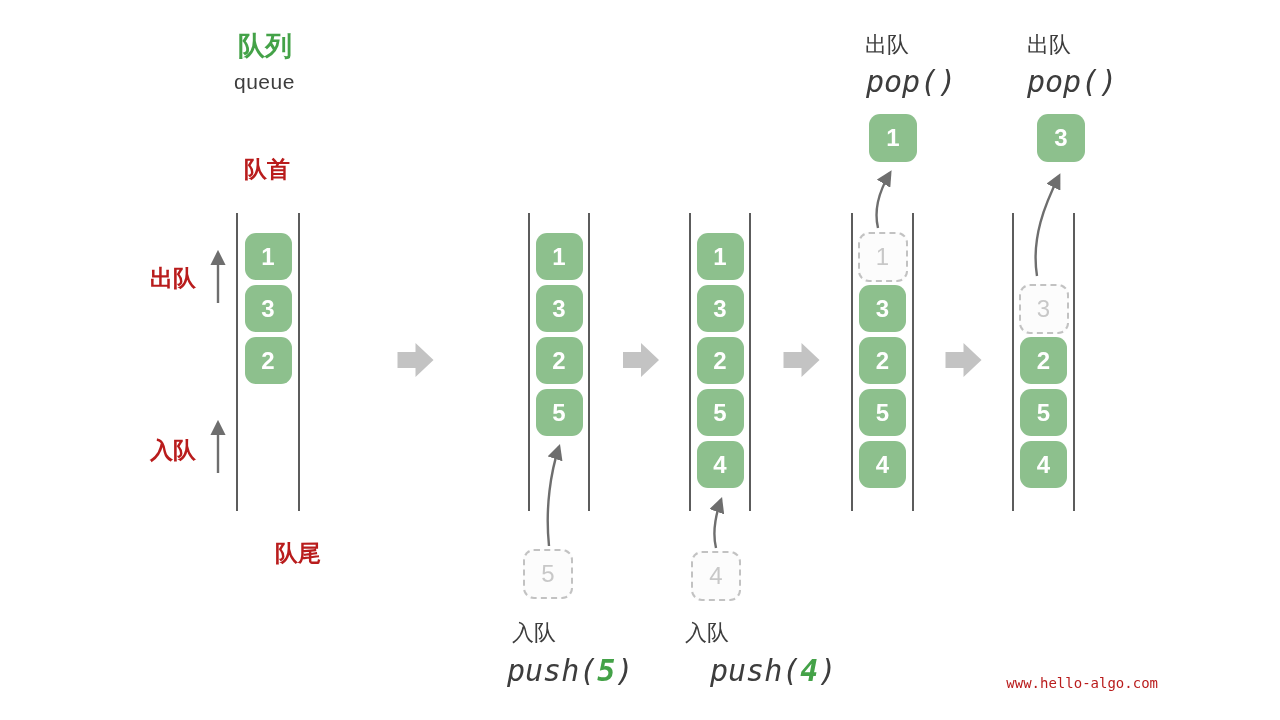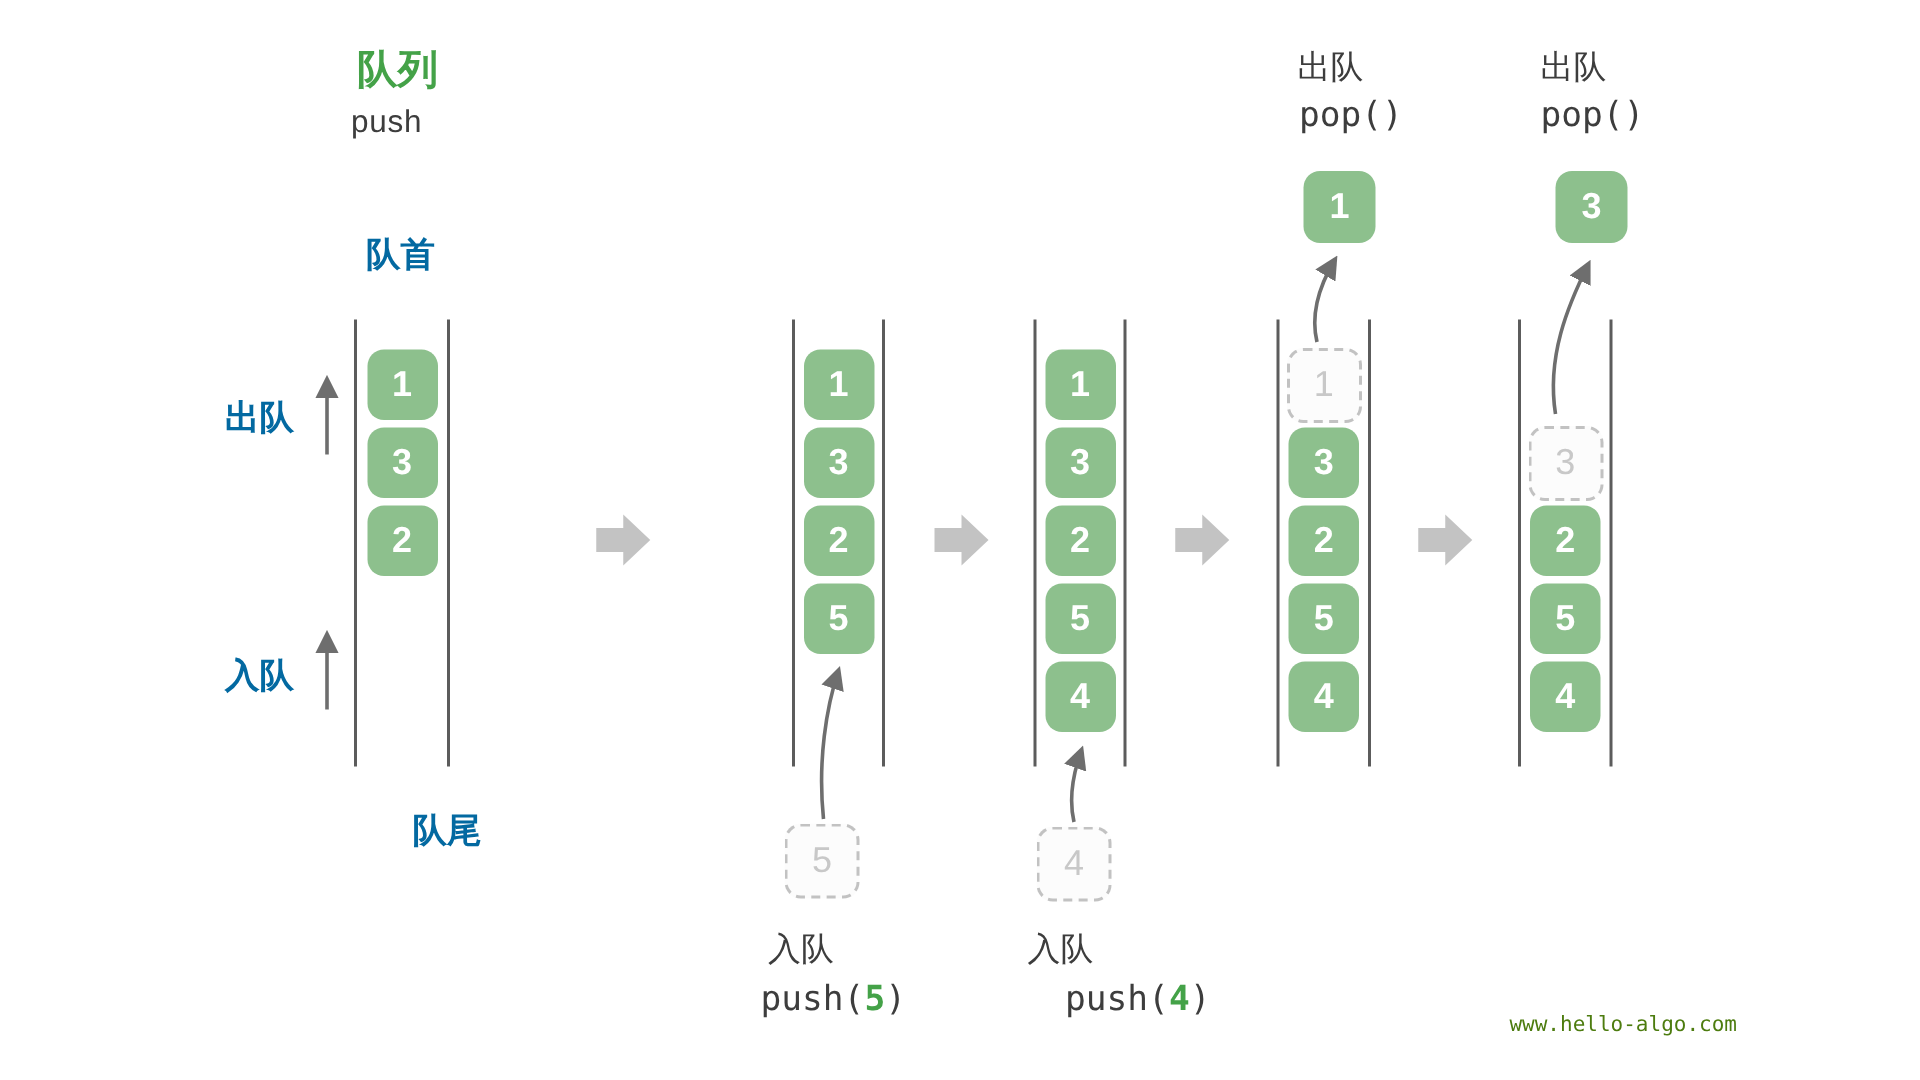--- a/index.html
+++ b/index.html
@@ -16,21 +16,21 @@
 
   .title-zh {
     left: 238px; top: 28px;
     font-size: 27px; font-weight: bold; color: #44a248;
   }
   .title-en {
     left: 234px; top: 70px;
     font-size: 21px; color: #3d3d3d; letter-spacing: 0.5px;
   }
   .side-label {
-    font-size: 23px; font-weight: bold; color: #0369a1;
+    font-size: 23px; font-weight: bold; color: #b91c1c;
   }
 
   .channel-wall {
     width: 2px; background: #5c5c5c;
     top: 213px; height: 298px;
   }
 
   .queue-cell {
     width: 47px; height: 47px;
     border-radius: 11px;
@@ -43,43 +43,43 @@
     width: 50px; height: 50px;
     background: #fcfcfc;
     border: 2px dashed #c2c2c2;
     color: #c8c8c8;
     font-weight: normal;
   }
 
   .op-label { font-size: 22px; color: #3d3d3d; }
   .op-code {
     font-family: "DejaVu Sans Mono", "Liberation Mono", monospace;
-    font-size: 23px; color: #3d3d3d; white-space: pre;
+    font-size: 30px; color: #3d3d3d; white-space: pre; font-style: italic;
   }
   .op-code .green-arg { color: #44a248; font-weight: bold; }
 
   .overlay {
     position: absolute; left: 0; top: 0;
     width: 1280px; height: 720px;
     pointer-events: none;
   }
 
   .watermark {
     right: 38px; top: 675px;
     font-family: "DejaVu Sans Mono", "Liberation Mono", monospace;
-    font-size: 14px; color: #4d7c0f;
+    font-size: 14px; color: #b91c1c;
   }
 </style>
 </head>
 <body>
 
 <div class="canvas">
 
   <div class="abs title-zh">队列</div>
-  <div class="abs title-en">push</div>
+  <div class="abs title-en">queue</div>
 
   <div class="abs side-label" style="left:244px; top:154px;">队首</div>
   <div class="abs side-label" style="left:244px; top:538px;margin-left:31px;">队尾</div>
   <div class="abs side-label" style="left:150px; top:263px;">出队</div>
   <div class="abs side-label" style="left:150px; top:435px;">入队</div>
 
   <div id="columns">
       <div class="abs channel-wall" style="left: 236px; top: 213px; height: 298px;"></div>
       <div class="abs channel-wall" style="left: 298px; top: 213px; height: 298px;"></div>
       <div class="abs queue-cell" style="left: 244.5px; top: 233px;">1</div>

